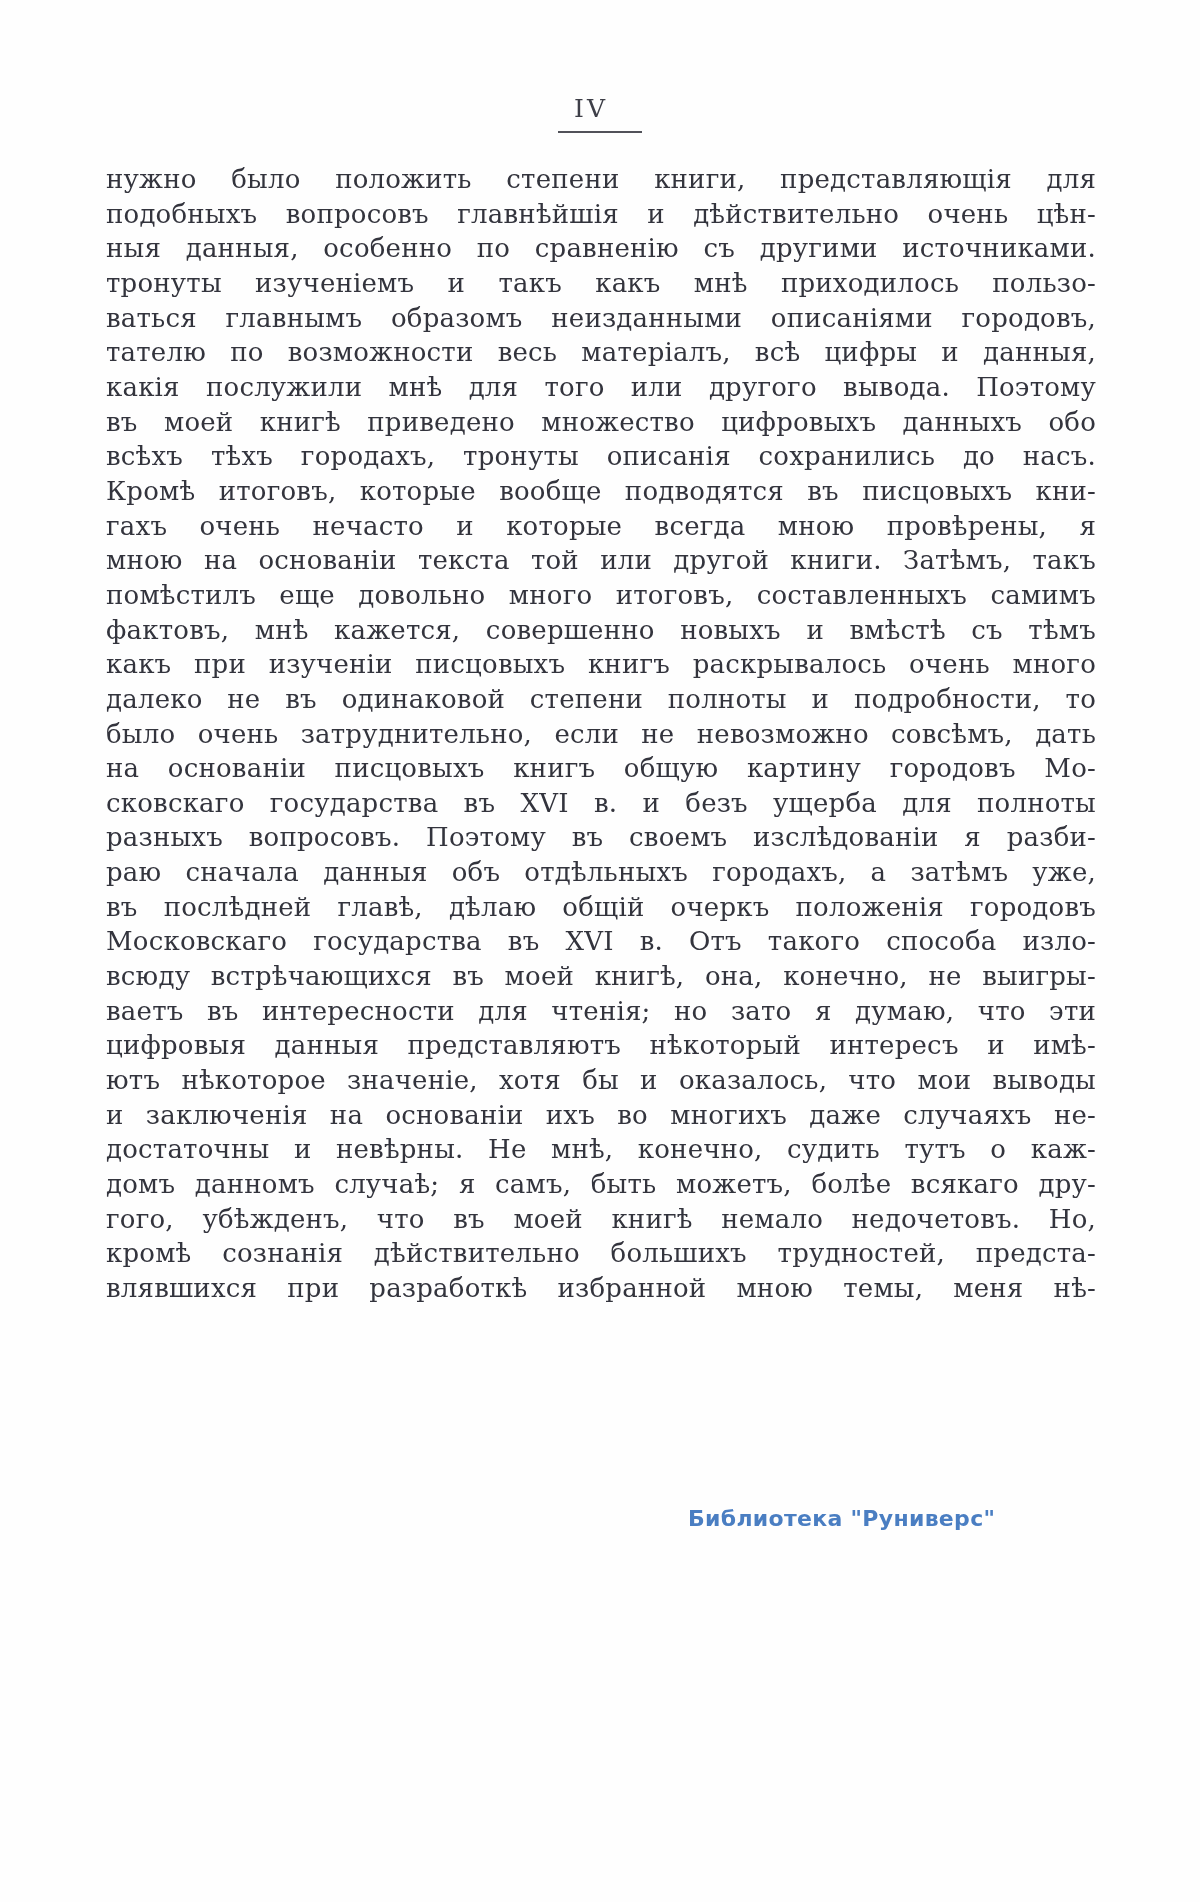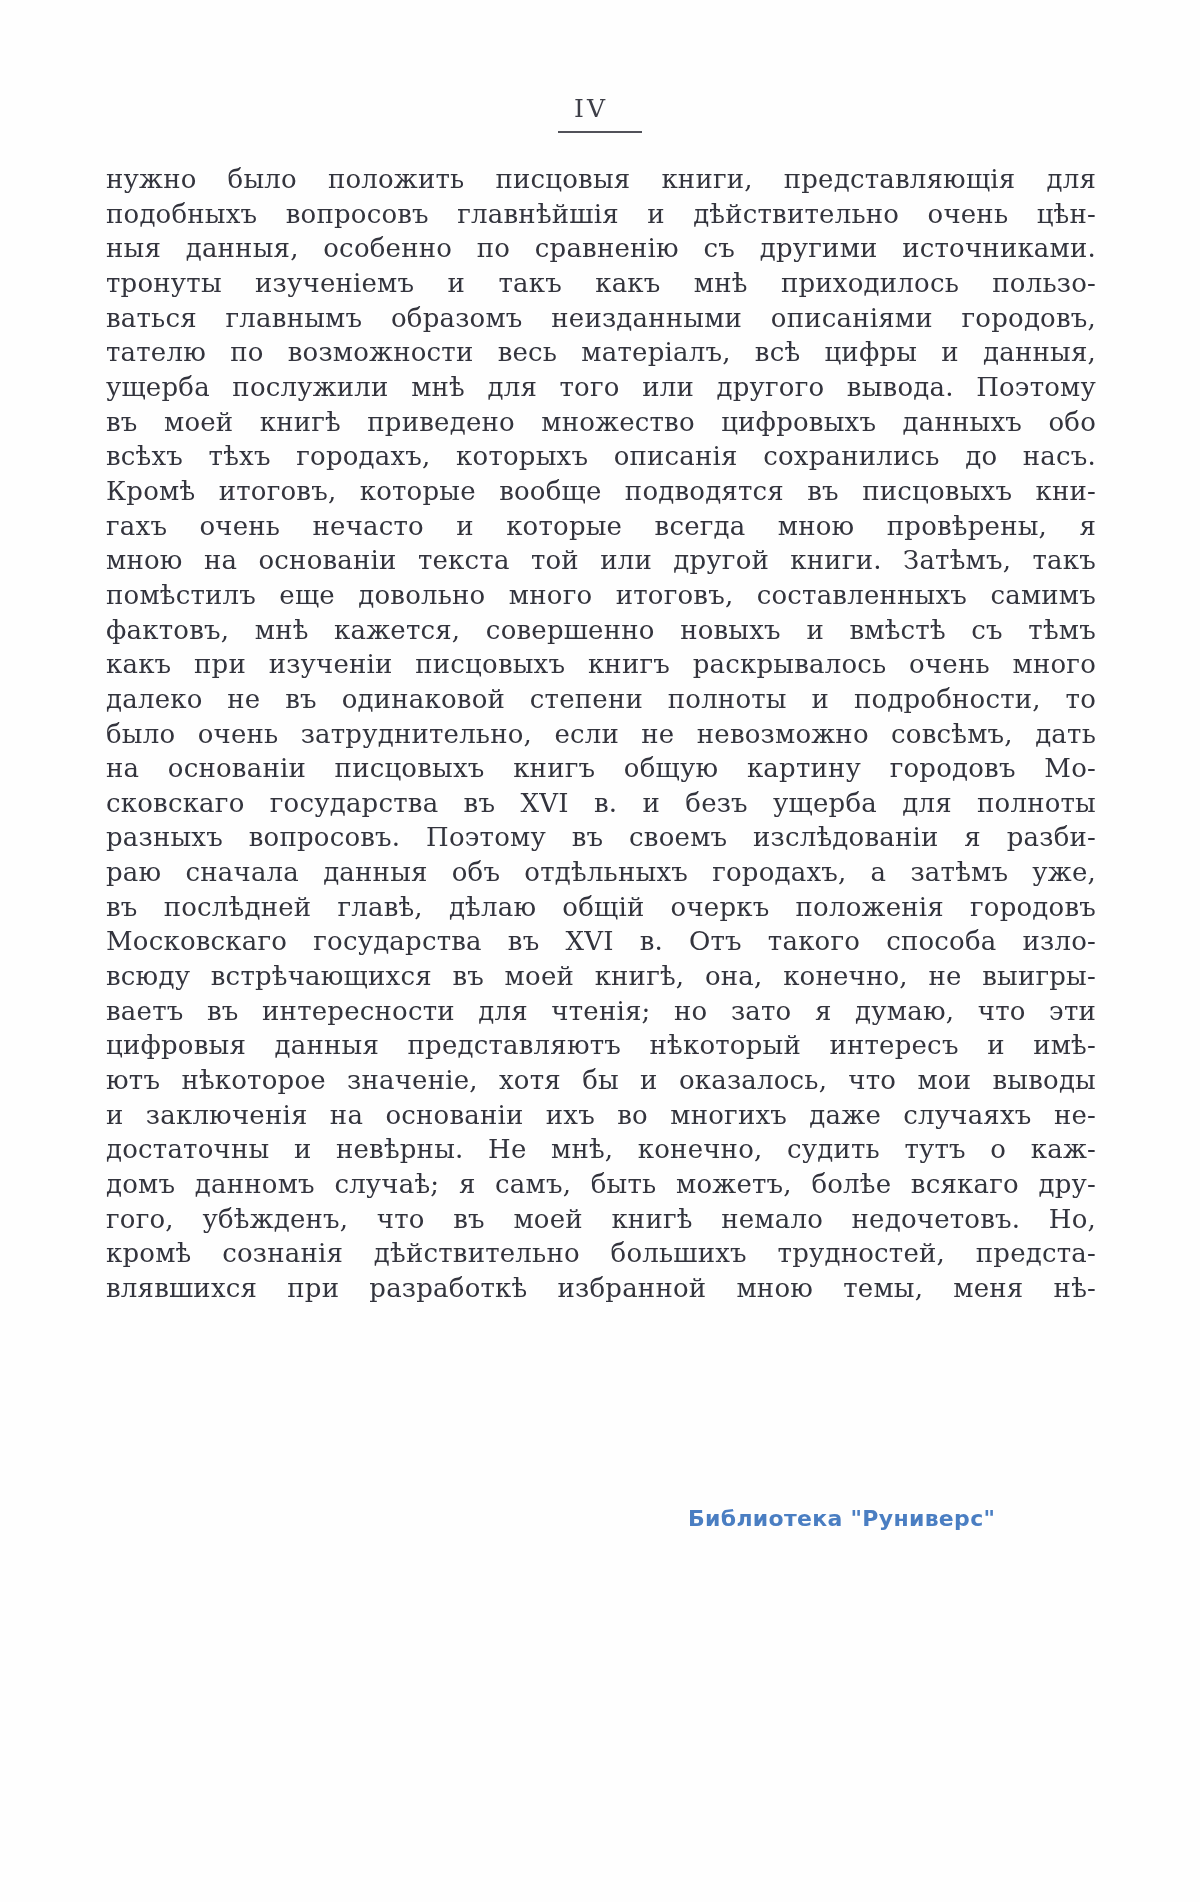--- a/index.html
+++ b/index.html
@@ -64,29 +64,29 @@
 </head>
 <body>
 
 <div class="sheet">
 
   <div class="pagenum-wrap">
     <span class="pagenum">IV</span>
   </div>
 
   <div class="body-text">
-      <div class="line">нужно было положить писцовыя книги, представляющія для</div>
+      <div class="line">нужно было положить степени книги, представляющія для</div>
       <div class="line">подобныхъ вопросовъ главнѣйшія и дѣйствительно очень цѣн-</div>
       <div class="line">ныя данныя, особенно по сравненію съ другими источниками.</div>
       <div class="line">тронуты изученіемъ и такъ какъ мнѣ приходилось пользо-</div>
       <div class="line">ваться главнымъ образомъ неизданными описаніями городовъ,</div>
       <div class="line">тателю по возможности весь матеріалъ, всѣ цифры и данныя,</div>
-      <div class="line">ущерба послужили мнѣ для того или другого вывода. Поэтому</div>
+      <div class="line">какія послужили мнѣ для того или другого вывода. Поэтому</div>
       <div class="line">въ моей книгѣ приведено множество цифровыхъ данныхъ обо</div>
-      <div class="line">всѣхъ тѣхъ городахъ, которыхъ описанія сохранились до насъ.</div>
+      <div class="line">всѣхъ тѣхъ городахъ, тронуты описанія сохранились до насъ.</div>
       <div class="line">Кромѣ итоговъ, которые вообще подводятся въ писцовыхъ кни-</div>
       <div class="line">гахъ очень нечасто и которые всегда мною провѣрены, я</div>
       <div class="line">мною на основаніи текста той или другой книги. Затѣмъ, такъ</div>
       <div class="line">помѣстилъ еще довольно много итоговъ, составленныхъ самимъ</div>
       <div class="line">фактовъ, мнѣ кажется, совершенно новыхъ и вмѣстѣ съ тѣмъ</div>
       <div class="line">какъ при изученіи писцовыхъ книгъ раскрывалось очень много</div>
       <div class="line">далеко не въ одинаковой степени полноты и подробности, то</div>
       <div class="line">было очень затруднительно, если не невозможно совсѣмъ, дать</div>
       <div class="line">на основаніи писцовыхъ книгъ общую картину городовъ Мо-</div>
       <div class="line">сковскаго государства въ XVI в. и безъ ущерба для полноты</div>

